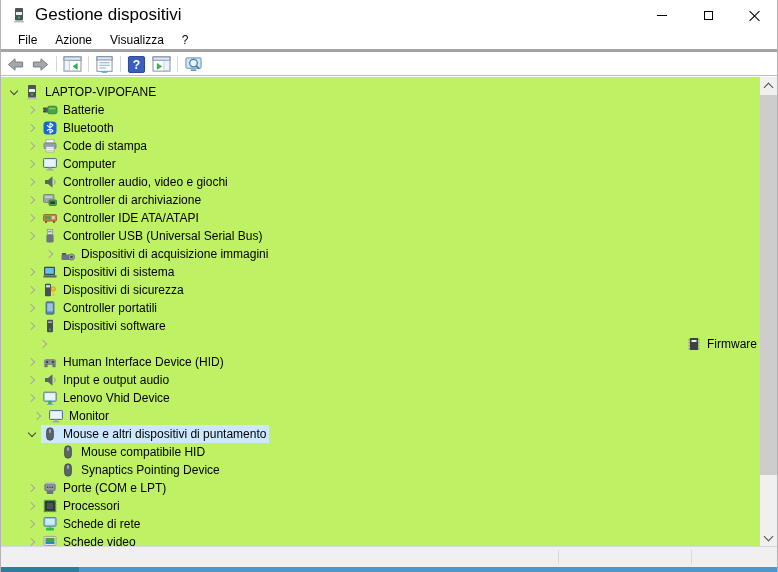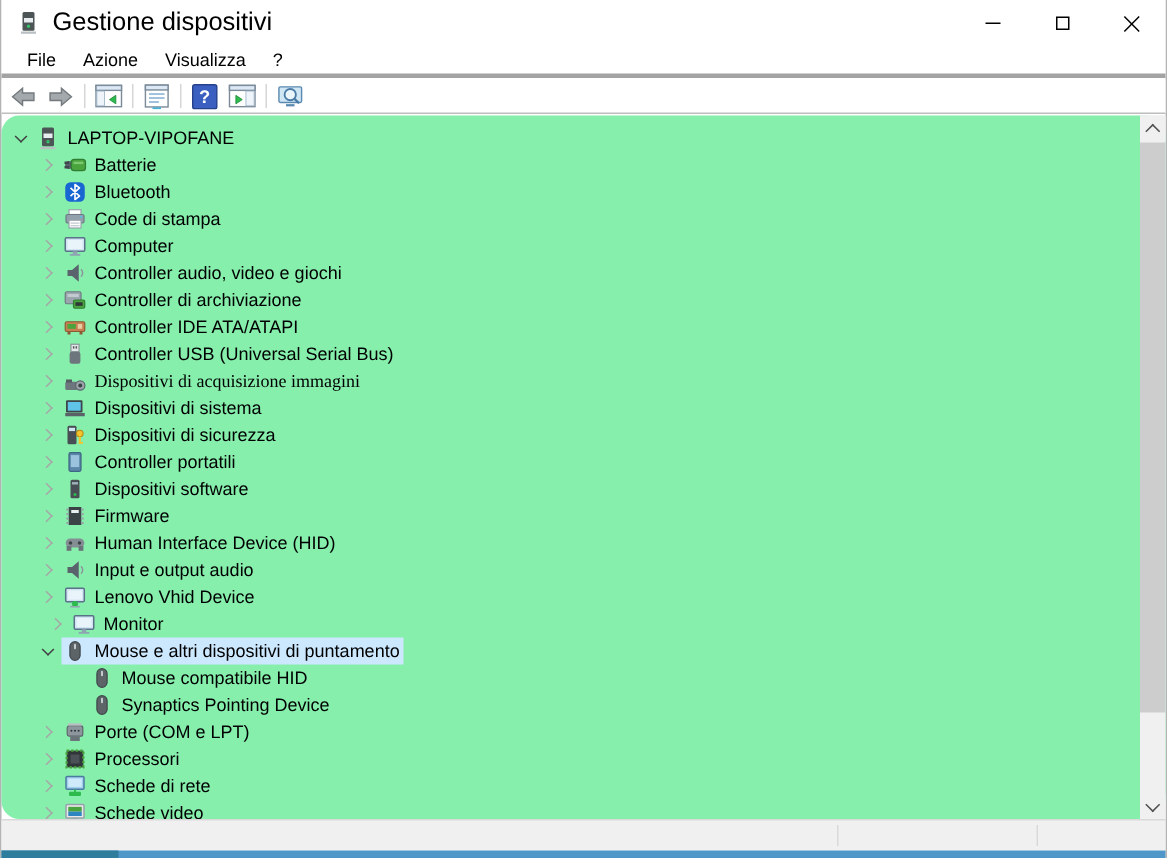--- a/index.html
+++ b/index.html
@@ -22,21 +22,21 @@
   
   .menubar{position:absolute;top:30px;left:0;right:0;height:22px;background:#fff;border-bottom:3px solid #a3a3a3;display:flex;align-items:flex-end;padding-left:8px;box-sizing:border-box;}
   .menu-item{padding:2px 9px;cursor:default;}
 
   
   .toolbar{position:absolute;top:53px;left:0;right:0;height:23px;background:#fff;border-bottom:1px solid #bdbdbd;display:flex;align-items:center;padding-left:2px;box-sizing:border-box;}
   .tb-btn{width:25px;height:21px;display:flex;align-items:center;justify-content:center;flex:none;}
   .tb-sep{width:1px;height:16px;background:#d6d6d6;margin:0 3px;flex:none;}
 
   
-  .content{position:absolute;top:77px;left:0;right:0;bottom:26px;background:#86efac;border-radius:12px;}
+  .content{position:absolute;top:77px;left:0;right:0;bottom:26px;background:#bef264;}
   .tree{position:absolute;top:0;left:0;right:17px;bottom:0;overflow:hidden;padding-top:6px;}
   .row{height:18px;display:flex;align-items:center;white-space:nowrap;}
   .chev{width:18px;height:18px;display:inline-flex;align-items:center;justify-content:center;flex:none;}
   .chev.collapsed::before{content:"";width:5px;height:5px;border-right:1.4px solid #a6a6a6;border-bottom:1.4px solid #a6a6a6;transform:rotate(-45deg);margin-left:-2px;}
   .chev.expanded::before{content:"";width:5px;height:5px;border-right:1.4px solid #404040;border-bottom:1.4px solid #404040;transform:rotate(45deg);margin-top:-3px;}
   .sel-wrap{display:inline-flex;align-items:center;gap:5px;padding:1px 3px 1px 1px;height:16px;}
   .row .icon{width:16px;height:16px;flex:none;display:inline-flex;}
   .row .icon svg{width:16px;height:16px;}
 
   
@@ -284,21 +284,21 @@
               <svg viewBox="0 0 16 16">
                 <rect x="5.3" y="1.5" width="5.4" height="5" fill="#e3e8eb" stroke="#8a9499" stroke-width="0.8"></rect>
                 <rect x="6.6" y="2.8" width="1" height="1.6" fill="#555"></rect>
                 <rect x="8.4" y="2.8" width="1" height="1.6" fill="#555"></rect>
                 <rect x="4.4" y="6.5" width="7.2" height="8" rx="1.5" fill="#6d767c"></rect>
               </svg>
             </span>
             <span>Controller USB (Universal Serial Bus)</span>
           </span>
         </div>
-        <div class="row" style="padding-left: 22px; font-family: Liberation Serif, serif;">
+        <div class="row" style="padding-left: 40px;">
           <span class="chev collapsed"></span>
           <span class="sel-wrap">
             <span class="icon">
               <svg viewBox="0 0 16 16">
                 <rect x="1.5" y="8.5" width="8" height="5.5" rx="1" fill="#6d767c"></rect>
                 <rect x="2" y="7" width="4" height="2" fill="#545c62"></rect>
                 <circle cx="11.5" cy="11" r="3.1" fill="#9aa3a9" stroke="#5d666c" stroke-width="0.8"></circle>
                 <circle cx="11.5" cy="11" r="1.3" fill="#3b4246"></circle>
               </svg>
             </span>
@@ -351,21 +351,21 @@
             <span class="icon">
               <svg viewBox="0 0 16 16">
                 <rect x="5" y="1.8" width="6" height="12.4" rx="1" fill="#474f54"></rect>
                 <rect x="6" y="3.4" width="4" height="1.6" fill="#9fb3bd"></rect>
                 <circle cx="8" cy="11.6" r="1" fill="#2dbb4e"></circle>
               </svg>
             </span>
             <span>Dispositivi software</span>
           </span>
         </div>
-        <div class="row" style="padding-left: 22px;">
+        <div class="row" style="padding-left: 34px; justify-content: space-between;">
           <span class="chev collapsed"></span>
           <span class="sel-wrap">
             <span class="icon">
               <svg viewBox="0 0 16 16">
                 <rect x="3.8" y="2" width="8.4" height="12" fill="#3c4347"></rect>
                 <rect x="2.2" y="3" width="1.6" height="1.4" fill="#9aa3a9"></rect>
                 <rect x="2.2" y="6" width="1.6" height="1.4" fill="#9aa3a9"></rect>
                 <rect x="2.2" y="9" width="1.6" height="1.4" fill="#9aa3a9"></rect>
                 <rect x="2.2" y="12" width="1.6" height="1.4" fill="#9aa3a9"></rect>
                 <rect x="12.2" y="3" width="1.6" height="1.4" fill="#9aa3a9"></rect>

